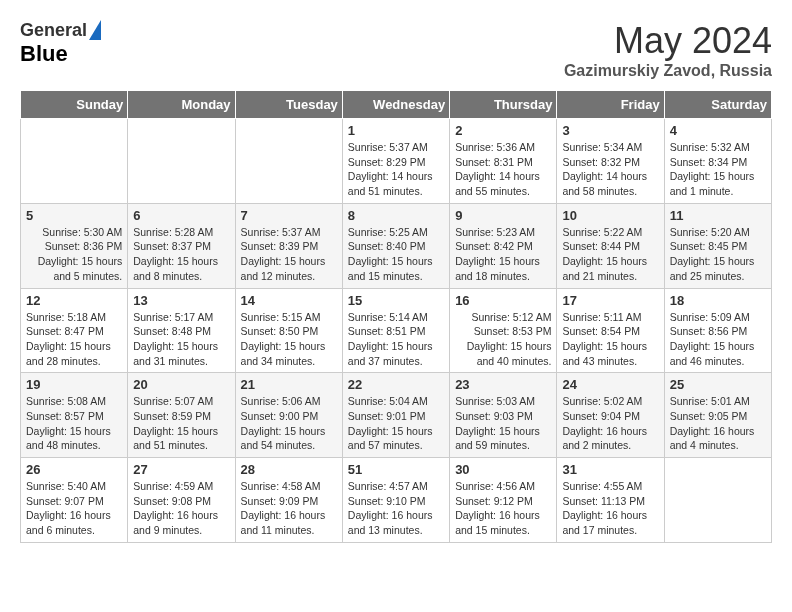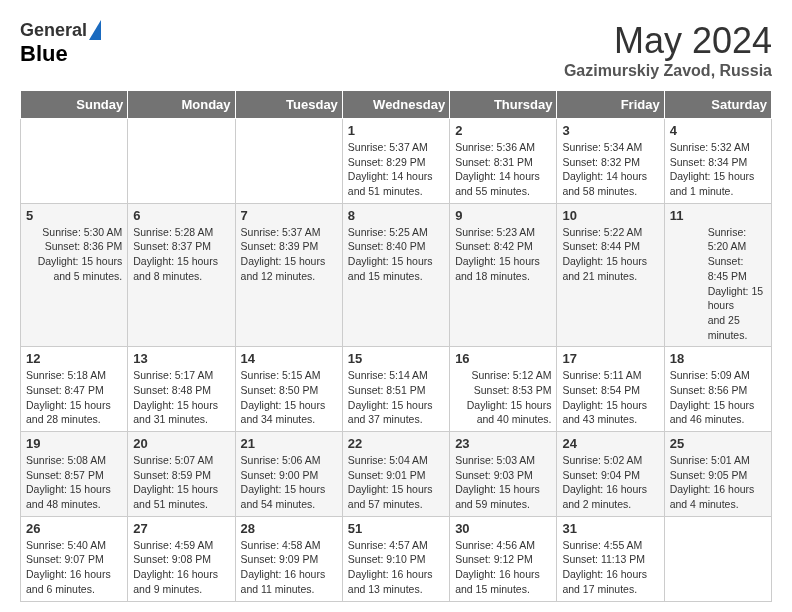--- a/index.html
+++ b/index.html
@@ -196,21 +196,21 @@
         </td>
         <td>
           <span class="day-num">10</span>
           <div class="cell-content" style="white-space: pre-line;">Sunrise: 5:22 AM
 Sunset: 8:44 PM
 Daylight: 15 hours
 and 21 minutes.</div>
         </td>
         <td>
           <span class="day-num">11</span>
-          <div class="cell-content" style="white-space: pre-line; margin-left: 38px;">Sunrise: 5:20 AM
+          <div class="cell-content" style="white-space: pre-line;">Sunrise: 5:20 AM
 Sunset: 8:45 PM
 Daylight: 15 hours
 and 25 minutes.</div>
         </td>
       </tr>
       <tr>
         <td>
           <span class="day-num">12</span>
           <div class="cell-content" style="white-space: pre-line;">Sunrise: 5:18 AM
 Sunset: 8:47 PM

